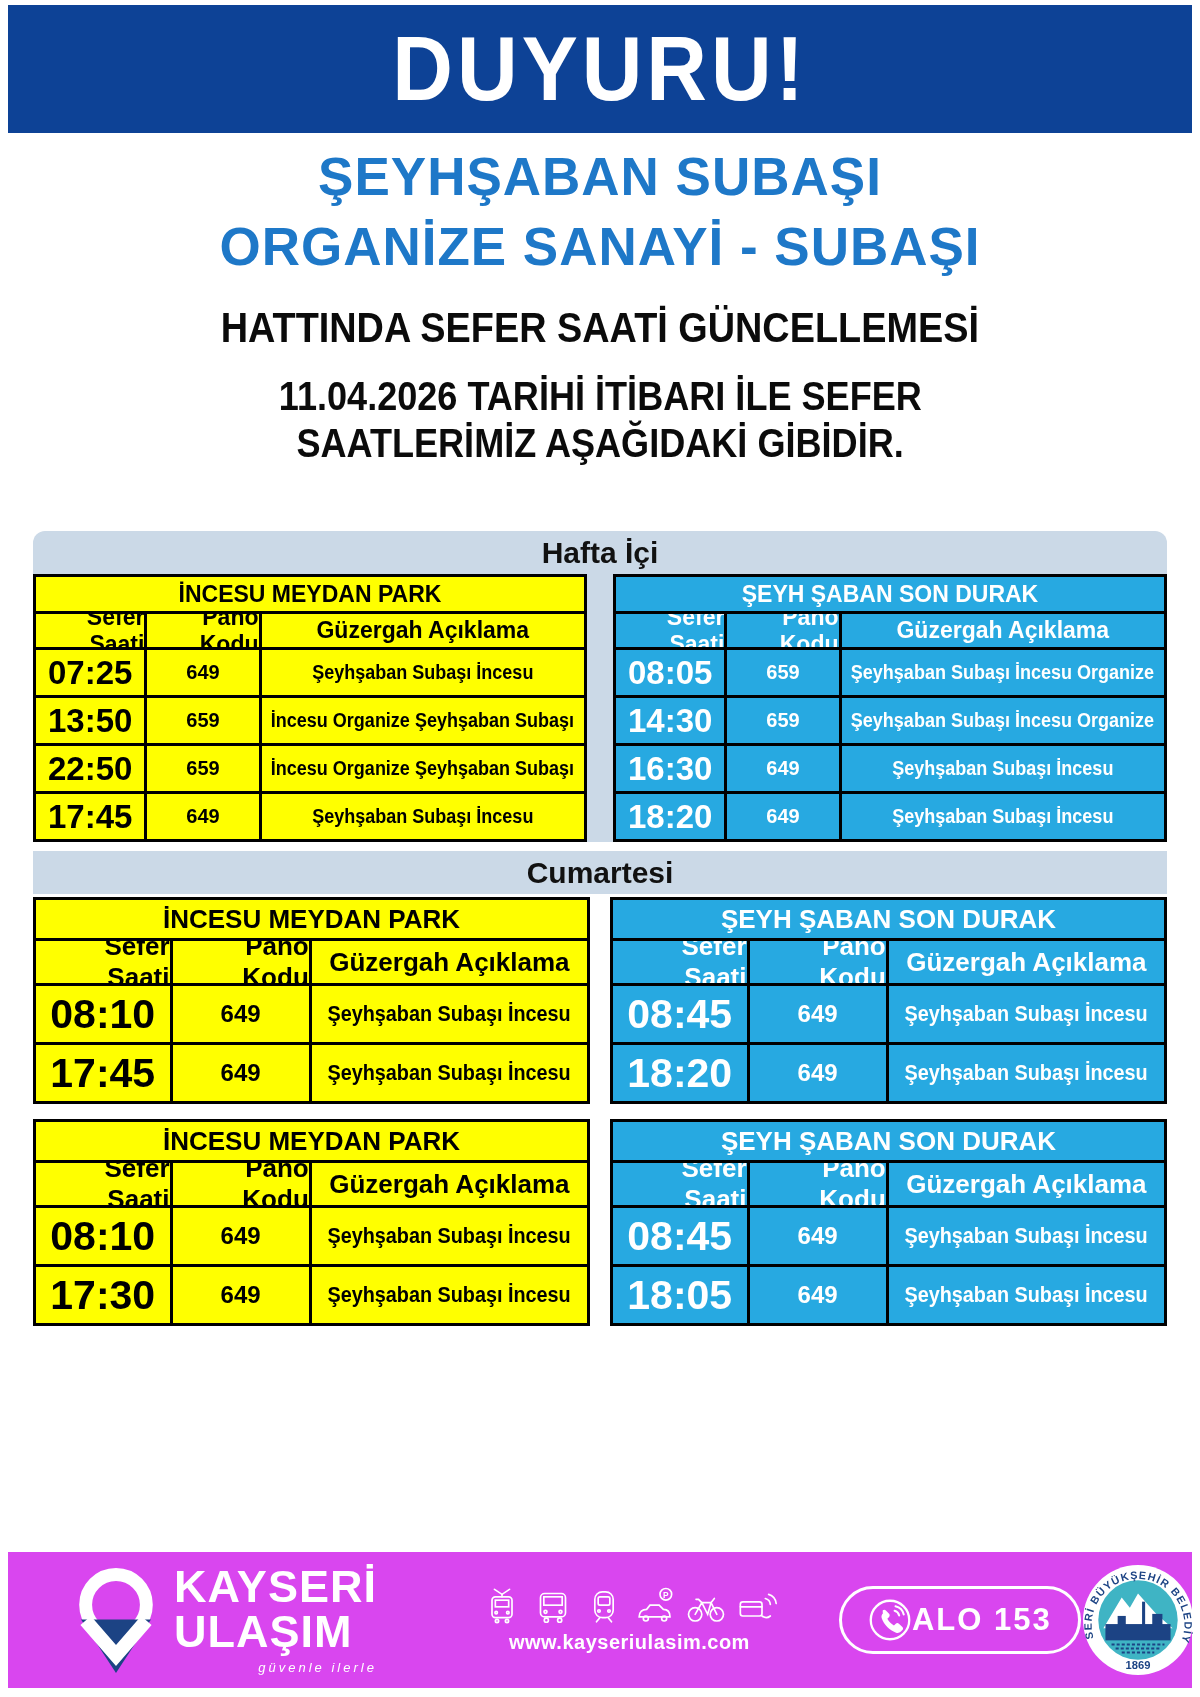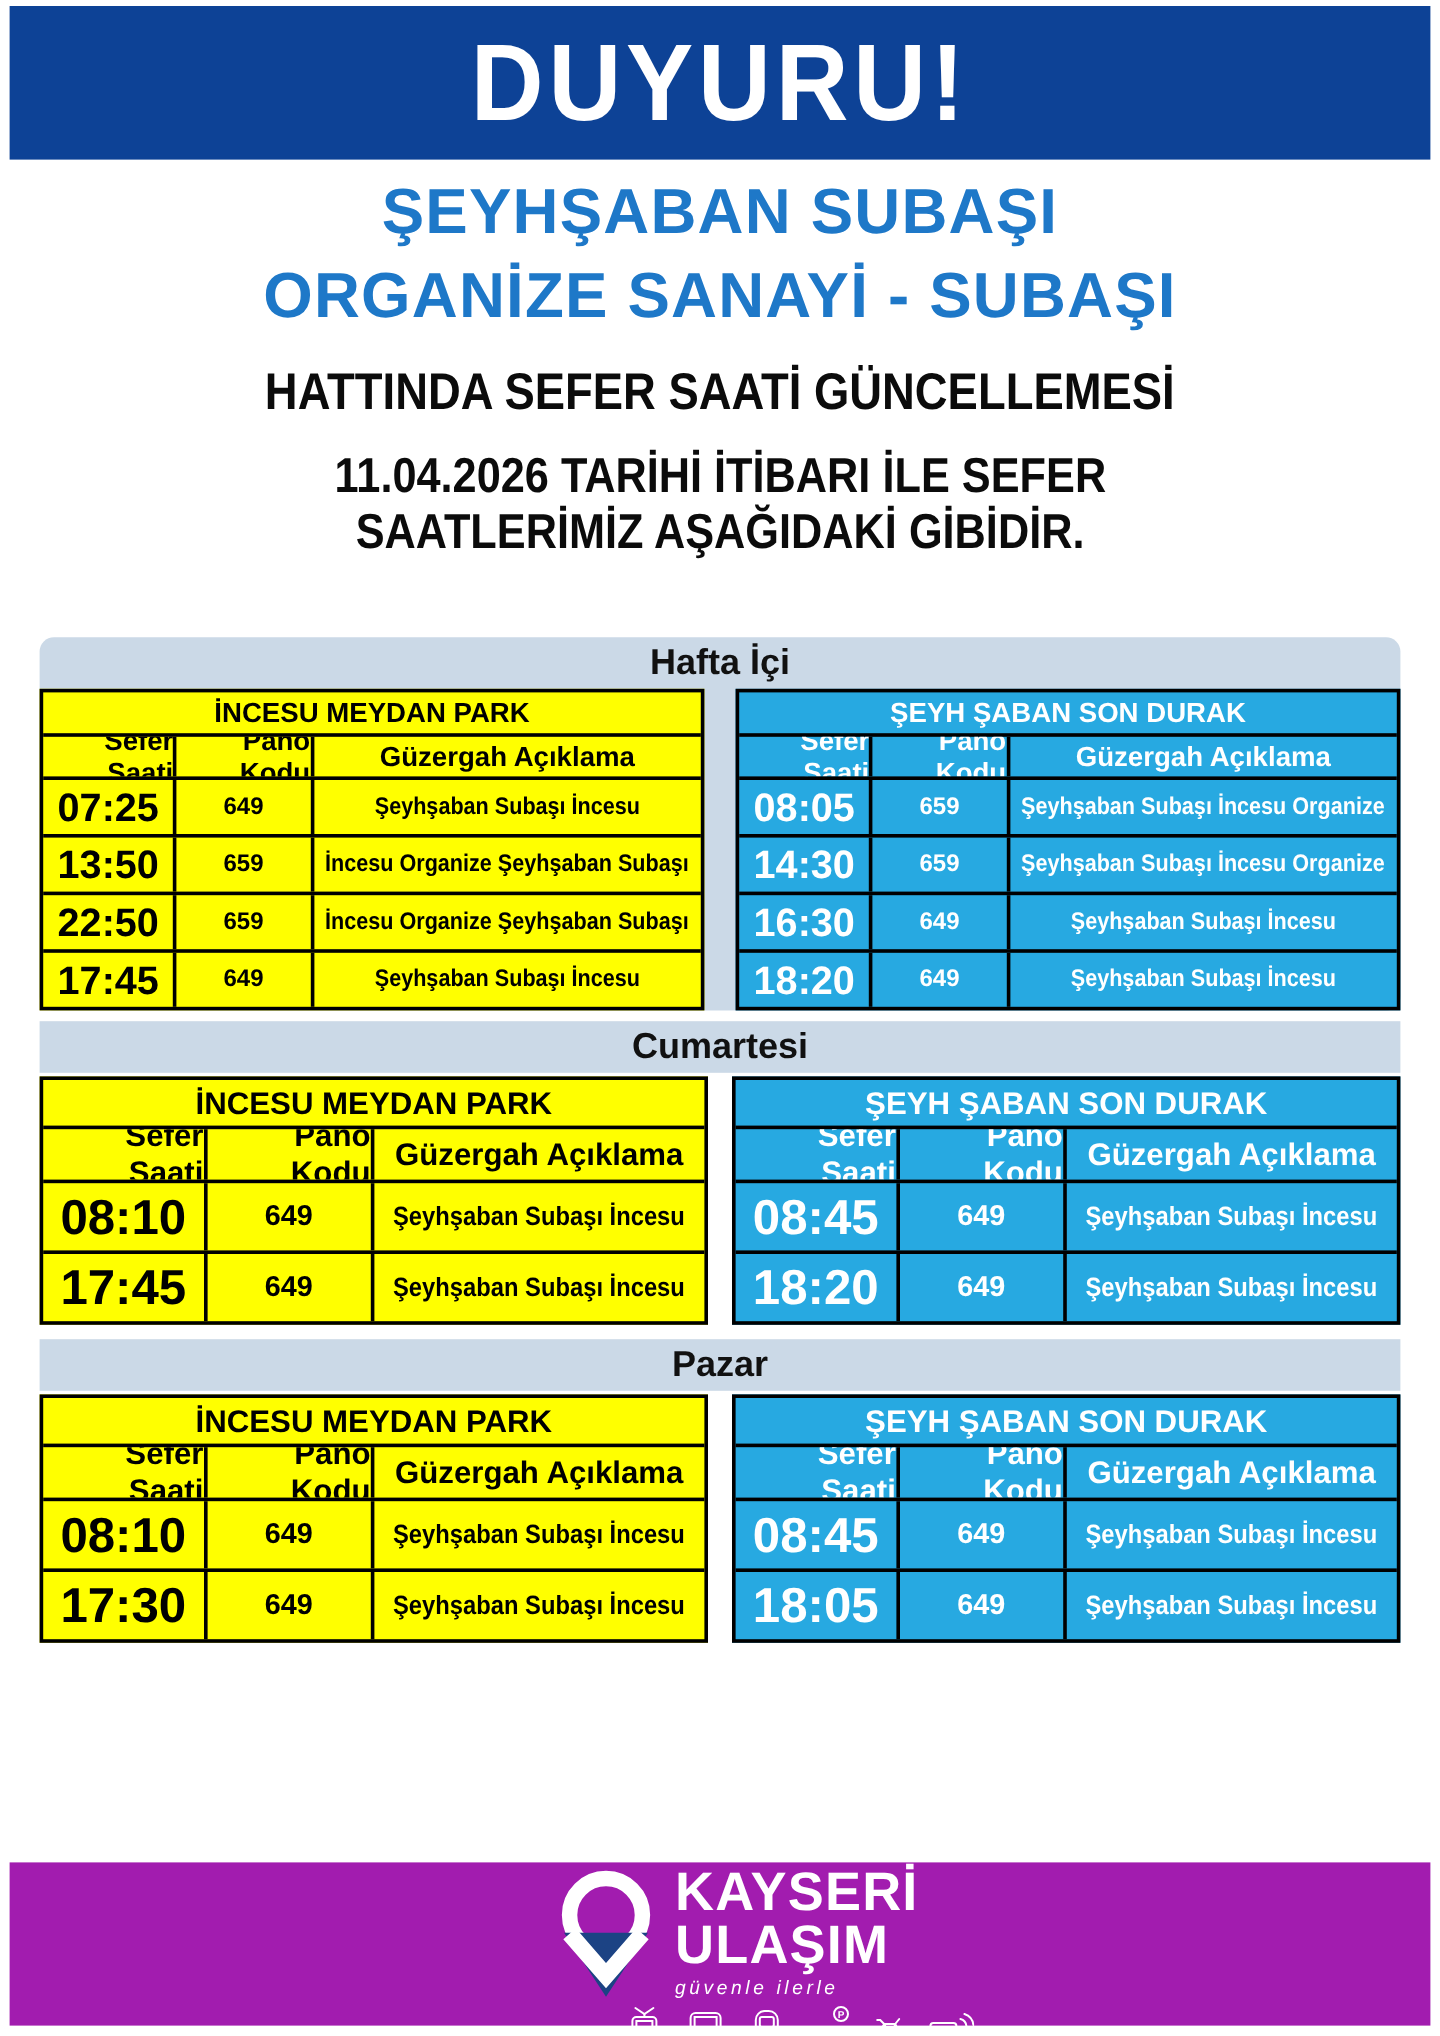--- a/index.html
+++ b/index.html
@@ -64,27 +64,27 @@
   .strip .stop-header{height:38px;font-size:26px;}
   .strip .th-row .td{height:42px;font-size:26px;}
   .strip .tr-data .td{height:56px;}
   .strip .col-time{width:24.5%;font-size:41px;}
   .strip .col-code{width:25%;font-size:24px;}
   .strip .col-route{width:50.5%;}
   .strip .col-route .cond{font-size:22px;}
   
   .footer-bar{
     position:absolute;left:8px;right:8px;bottom:9px;height:136px;
-    background:#a21caf;display:flex;align-items:center;
-    padding:0 22px 0 46px;box-sizing:border-box;flex-direction:column;
+    background:#d946ef;display:flex;align-items:center;
+    padding:0 22px 0 62px;box-sizing:border-box;
   }
   .logo-block{display:flex;align-items:center;}
   .brand{margin-left:12px;color:#fff;}
   .brand-line{font-size:45px;font-weight:bold;line-height:0.98;letter-spacing:1px;}
-  .tagline{font-size:16px;font-style:italic;letter-spacing:3px;text-align:left;margin-top:6px;}
+  .tagline{font-size:13px;font-style:italic;letter-spacing:3px;text-align:right;margin-top:6px;}
   .center-block{margin-left:105px;display:flex;flex-direction:column;align-items:center;}
   .icons-row{display:flex;gap:11px;align-items:flex-end;}
   .t-icon{width:40px;height:40px;}
   .url{color:#fff;font-size:20px;font-weight:bold;letter-spacing:0.5px;margin-top:5px;}
   .alo-pill{
     margin-left:62px;display:flex;align-items:center;
     border:3px solid #fff;border-radius:36px;padding:9px 26px;
   }
   .alo-phone{width:44px;height:44px;}
   .alo-text{color:#fff;font-size:31px;font-weight:bold;letter-spacing:2px;white-space:nowrap;}
@@ -225,21 +225,20 @@
         <div class="td col-code">649</div>
         <div class="td col-route">
             <span class="cond">Şeyhşaban Subaşı İncesu</span>
           </div>
       </div>
     </div>
   </div>
 </section>
 
 <section class="schedule strip sec2">
-  <div class="section-title">Pazar</div>
   <div class="tables">
     <div class="t-table yellow">
       <div class="stop-header">İNCESU MEYDAN PARK</div>
       <div class="tr th-row">
         <div class="td col-time">Sefer Saati</div>
         <div class="td col-code">Pano Kodu</div>
         <div class="td col-route">Güzergah Açıklama</div>
       </div>
       <div class="tr tr-data">
         <div class="td col-time">08:10</div>

